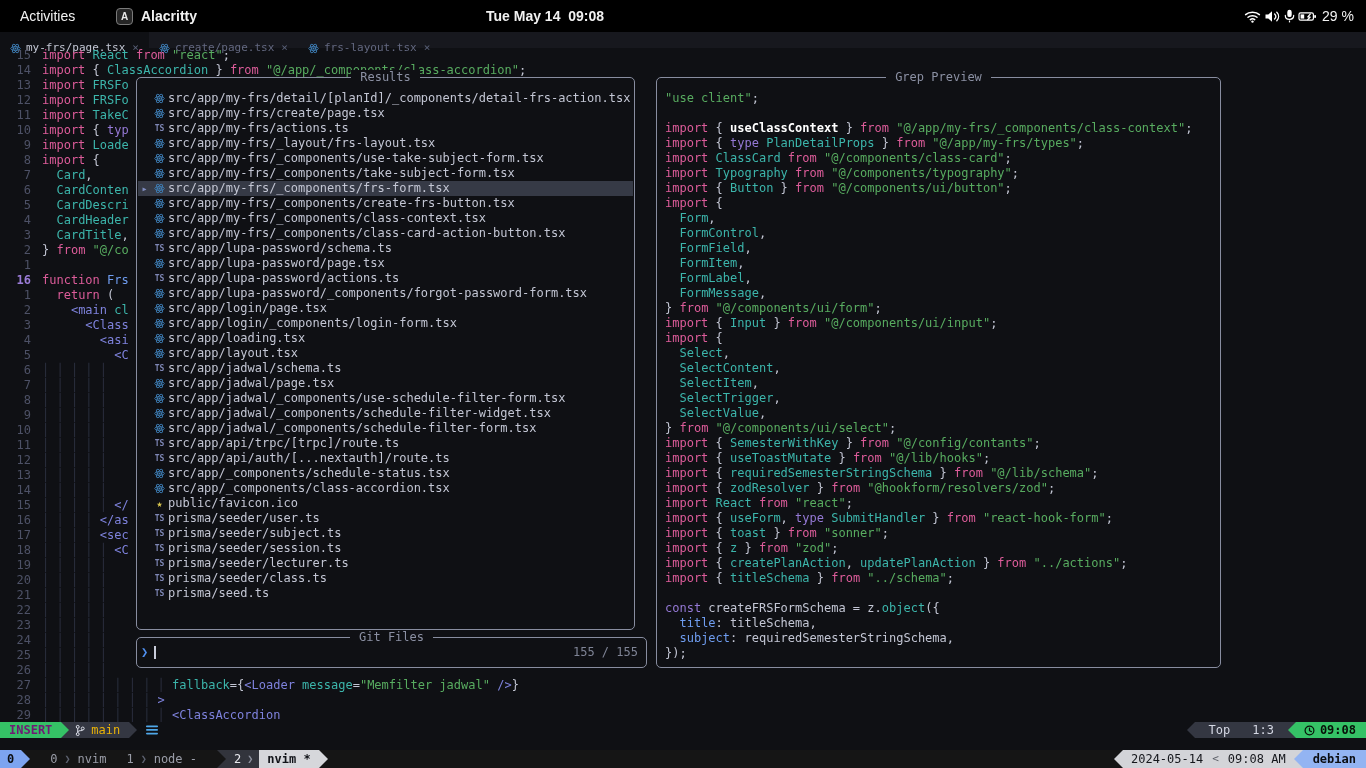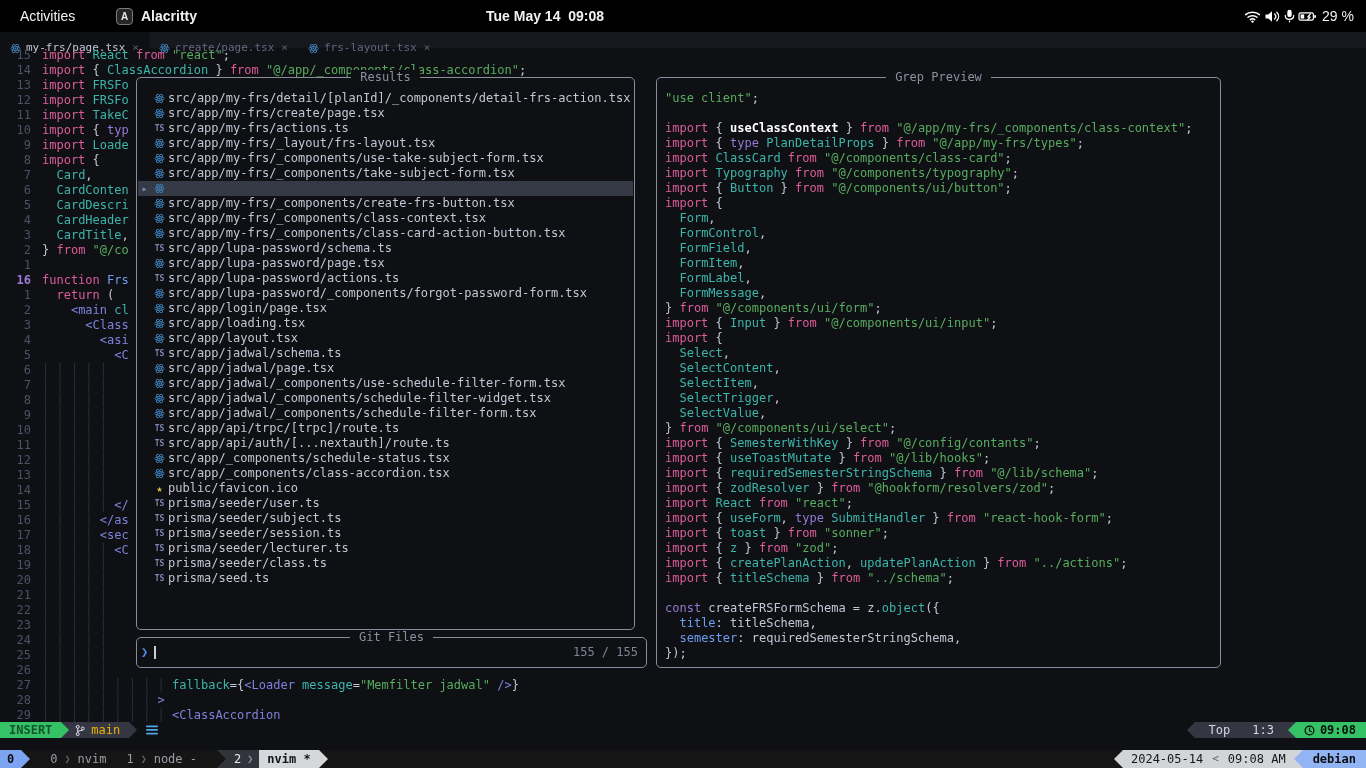--- a/index.html
+++ b/index.html
@@ -77,21 +77,21 @@
   .pcount { margin-left:auto; color:#7f8496; white-space:pre; }
   
   .preview-lines { position:absolute; top:13px; left:8px; right:2px; }
   .pline { height:15px; line-height:15px; font-size:12px; white-space:pre; }
   
   .statusline {
     position:absolute; top:722px; left:0; width:1366px; height:16px; background:#0f1014;
     display:flex; align-items:stretch; font-size:12px; line-height:16px;
   }
   .seg { display:flex; align-items:center; white-space:pre; }
-  .seg-mode { background:#35c266; color:#14532d; font-weight:700; padding:0 9px; }
+  .seg-mode { background:#35c266; color:#701a75; font-weight:700; padding:0 9px; }
   .arr { width:0; height:0; border-top:8px solid transparent; border-bottom:8px solid transparent; }
   .arr-mode { border-left:8px solid #35c266; background:#343742; }
   .seg-branch { background:#343742; color:#eab308; padding:0 9px 0 6px; gap:6px; }
   .arr-branch { border-left:8px solid #343742; }
   .listicon { margin-left:9px; align-self:center; }
   .sl-right { margin-left:auto; display:flex; align-items:stretch; }
   .arrl { width:0; height:0; border-top:8px solid transparent; border-bottom:8px solid transparent; }
   .arrl-gray { border-right:8px solid #343742; }
   .seg-pos { background:#343742; color:#d5d8e4; padding:0 14px; gap:22px; }
   .arrl-green { border-right:8px solid #35c266; background:#343742; }
@@ -302,21 +302,21 @@
               </g>
               <circle cx="6" cy="6" r="1.1" fill="#3e80b8"></circle>
             </svg></span><span>src/app/my-frs/_components/take-subject-form.tsx</span></div>
         <div class="ritem sel"><span class="caret">▸</span><span class="ficon"><svg width="11" height="11" viewBox="0 0 12 12">
               <g fill="none" stroke="#3e80b8" stroke-width="0.9">
                 <ellipse cx="6" cy="6" rx="5.3" ry="2.1"></ellipse>
                 <ellipse cx="6" cy="6" rx="5.3" ry="2.1" transform="rotate(60 6 6)"></ellipse>
                 <ellipse cx="6" cy="6" rx="5.3" ry="2.1" transform="rotate(120 6 6)"></ellipse>
               </g>
               <circle cx="6" cy="6" r="1.1" fill="#3e80b8"></circle>
-            </svg></span></div>
+            </svg></span><span>src/app/my-frs/_components/frs-form.tsx</span></div>
         <div class="ritem"><span class="caret"></span><span class="ficon"><svg width="11" height="11" viewBox="0 0 12 12">
               <g fill="none" stroke="#3e80b8" stroke-width="0.9">
                 <ellipse cx="6" cy="6" rx="5.3" ry="2.1"></ellipse>
                 <ellipse cx="6" cy="6" rx="5.3" ry="2.1" transform="rotate(60 6 6)"></ellipse>
                 <ellipse cx="6" cy="6" rx="5.3" ry="2.1" transform="rotate(120 6 6)"></ellipse>
               </g>
               <circle cx="6" cy="6" r="1.1" fill="#3e80b8"></circle>
             </svg></span><span>src/app/my-frs/_components/create-frs-button.tsx</span></div>
         <div class="ritem"><span class="caret"></span><span class="ficon"><svg width="11" height="11" viewBox="0 0 12 12">
               <g fill="none" stroke="#3e80b8" stroke-width="0.9">
@@ -353,20 +353,28 @@
               <circle cx="6" cy="6" r="1.1" fill="#3e80b8"></circle>
             </svg></span><span>src/app/lupa-password/_components/forgot-password-form.tsx</span></div>
         <div class="ritem"><span class="caret"></span><span class="ficon"><svg width="11" height="11" viewBox="0 0 12 12">
               <g fill="none" stroke="#3e80b8" stroke-width="0.9">
                 <ellipse cx="6" cy="6" rx="5.3" ry="2.1"></ellipse>
                 <ellipse cx="6" cy="6" rx="5.3" ry="2.1" transform="rotate(60 6 6)"></ellipse>
                 <ellipse cx="6" cy="6" rx="5.3" ry="2.1" transform="rotate(120 6 6)"></ellipse>
               </g>
               <circle cx="6" cy="6" r="1.1" fill="#3e80b8"></circle>
             </svg></span><span>src/app/login/page.tsx</span></div>
+        <div class="ritem"><span class="caret"></span><span class="ficon"><svg width="11" height="11" viewBox="0 0 12 12">
+              <g fill="none" stroke="#3e80b8" stroke-width="0.9">
+                <ellipse cx="6" cy="6" rx="5.3" ry="2.1"></ellipse>
+                <ellipse cx="6" cy="6" rx="5.3" ry="2.1" transform="rotate(60 6 6)"></ellipse>
+                <ellipse cx="6" cy="6" rx="5.3" ry="2.1" transform="rotate(120 6 6)"></ellipse>
+              </g>
+              <circle cx="6" cy="6" r="1.1" fill="#3e80b8"></circle>
+            </svg></span><span>src/app/login/_components/login-form.tsx</span></div>
         <div class="ritem"><span class="caret"></span><span class="ficon"><svg width="11" height="11" viewBox="0 0 12 12">
               <g fill="none" stroke="#3e80b8" stroke-width="0.9">
                 <ellipse cx="6" cy="6" rx="5.3" ry="2.1"></ellipse>
                 <ellipse cx="6" cy="6" rx="5.3" ry="2.1" transform="rotate(60 6 6)"></ellipse>
                 <ellipse cx="6" cy="6" rx="5.3" ry="2.1" transform="rotate(120 6 6)"></ellipse>
               </g>
               <circle cx="6" cy="6" r="1.1" fill="#3e80b8"></circle>
             </svg></span><span>src/app/loading.tsx</span></div>
         <div class="ritem"><span class="caret"></span><span class="ficon"><svg width="11" height="11" viewBox="0 0 12 12">
               <g fill="none" stroke="#3e80b8" stroke-width="0.9">
@@ -479,21 +487,21 @@
         <div class="pline"><span class="tk-kw">import </span><span class="tk-pun">{ </span><span class="tk-id">zodResolver</span><span class="tk-pun"> } </span><span class="tk-kw">from </span><span class="tk-str">"@hookform/resolvers/zod"</span><span class="tk-pun">;</span></div>
         <div class="pline"><span class="tk-kw">import </span><span class="tk-id">React</span><span class="tk-kw"> from </span><span class="tk-str">"react"</span><span class="tk-pun">;</span></div>
         <div class="pline"><span class="tk-kw">import </span><span class="tk-pun">{ </span><span class="tk-id">useForm</span><span class="tk-pun">, </span><span class="tk-typ">type </span><span class="tk-id">SubmitHandler</span><span class="tk-pun"> } </span><span class="tk-kw">from </span><span class="tk-str">"react-hook-form"</span><span class="tk-pun">;</span></div>
         <div class="pline"><span class="tk-kw">import </span><span class="tk-pun">{ </span><span class="tk-id">toast</span><span class="tk-pun"> } </span><span class="tk-kw">from </span><span class="tk-str">"sonner"</span><span class="tk-pun">;</span></div>
         <div class="pline"><span class="tk-kw">import </span><span class="tk-pun">{ </span><span class="tk-id">z</span><span class="tk-pun"> } </span><span class="tk-kw">from </span><span class="tk-str">"zod"</span><span class="tk-pun">;</span></div>
         <div class="pline"><span class="tk-kw">import </span><span class="tk-pun">{ </span><span class="tk-id">createPlanAction</span><span class="tk-pun">, </span><span class="tk-id">updatePlanAction</span><span class="tk-pun"> } </span><span class="tk-kw">from </span><span class="tk-str">"../actions"</span><span class="tk-pun">;</span></div>
         <div class="pline"><span class="tk-kw">import </span><span class="tk-pun">{ </span><span class="tk-id">titleSchema</span><span class="tk-pun"> } </span><span class="tk-kw">from </span><span class="tk-str">"../schema"</span><span class="tk-pun">;</span></div>
         <div class="pline"></div>
         <div class="pline"><span class="tk-typ">const </span><span class="tk-fg">createFRSFormSchema</span><span class="tk-pun"> = </span><span class="tk-fg">z</span><span class="tk-pun">.</span><span class="tk-id">object</span><span class="tk-pun">({</span></div>
         <div class="pline"><span class="tk-pun">  </span><span class="tk-prop">title</span><span class="tk-pun">: </span><span class="tk-fg">titleSchema</span><span class="tk-pun">,</span></div>
-        <div class="pline"><span class="tk-pun">  </span><span class="tk-prop">semester</span><span class="tk-pun">: </span><span class="tk-fg">requiredSemesterStringSchema</span><span class="tk-pun">,</span></div>
+        <div class="pline"><span class="tk-pun">  </span><span class="tk-prop">subject</span><span class="tk-pun">: </span><span class="tk-fg">requiredSemesterStringSchema</span><span class="tk-pun">,</span></div>
         <div class="pline"><span class="tk-pun">});</span></div>
       </div>
   </div>
 
   <div class="statusline">
     <div class="seg seg-mode">INSERT</div>
     <div class="arr arr-mode"></div>
     <div class="seg seg-branch">
       <svg width="10" height="13" viewBox="0 0 11 14">
           <g fill="none" stroke="#dfe2ec" stroke-width="1.1">

